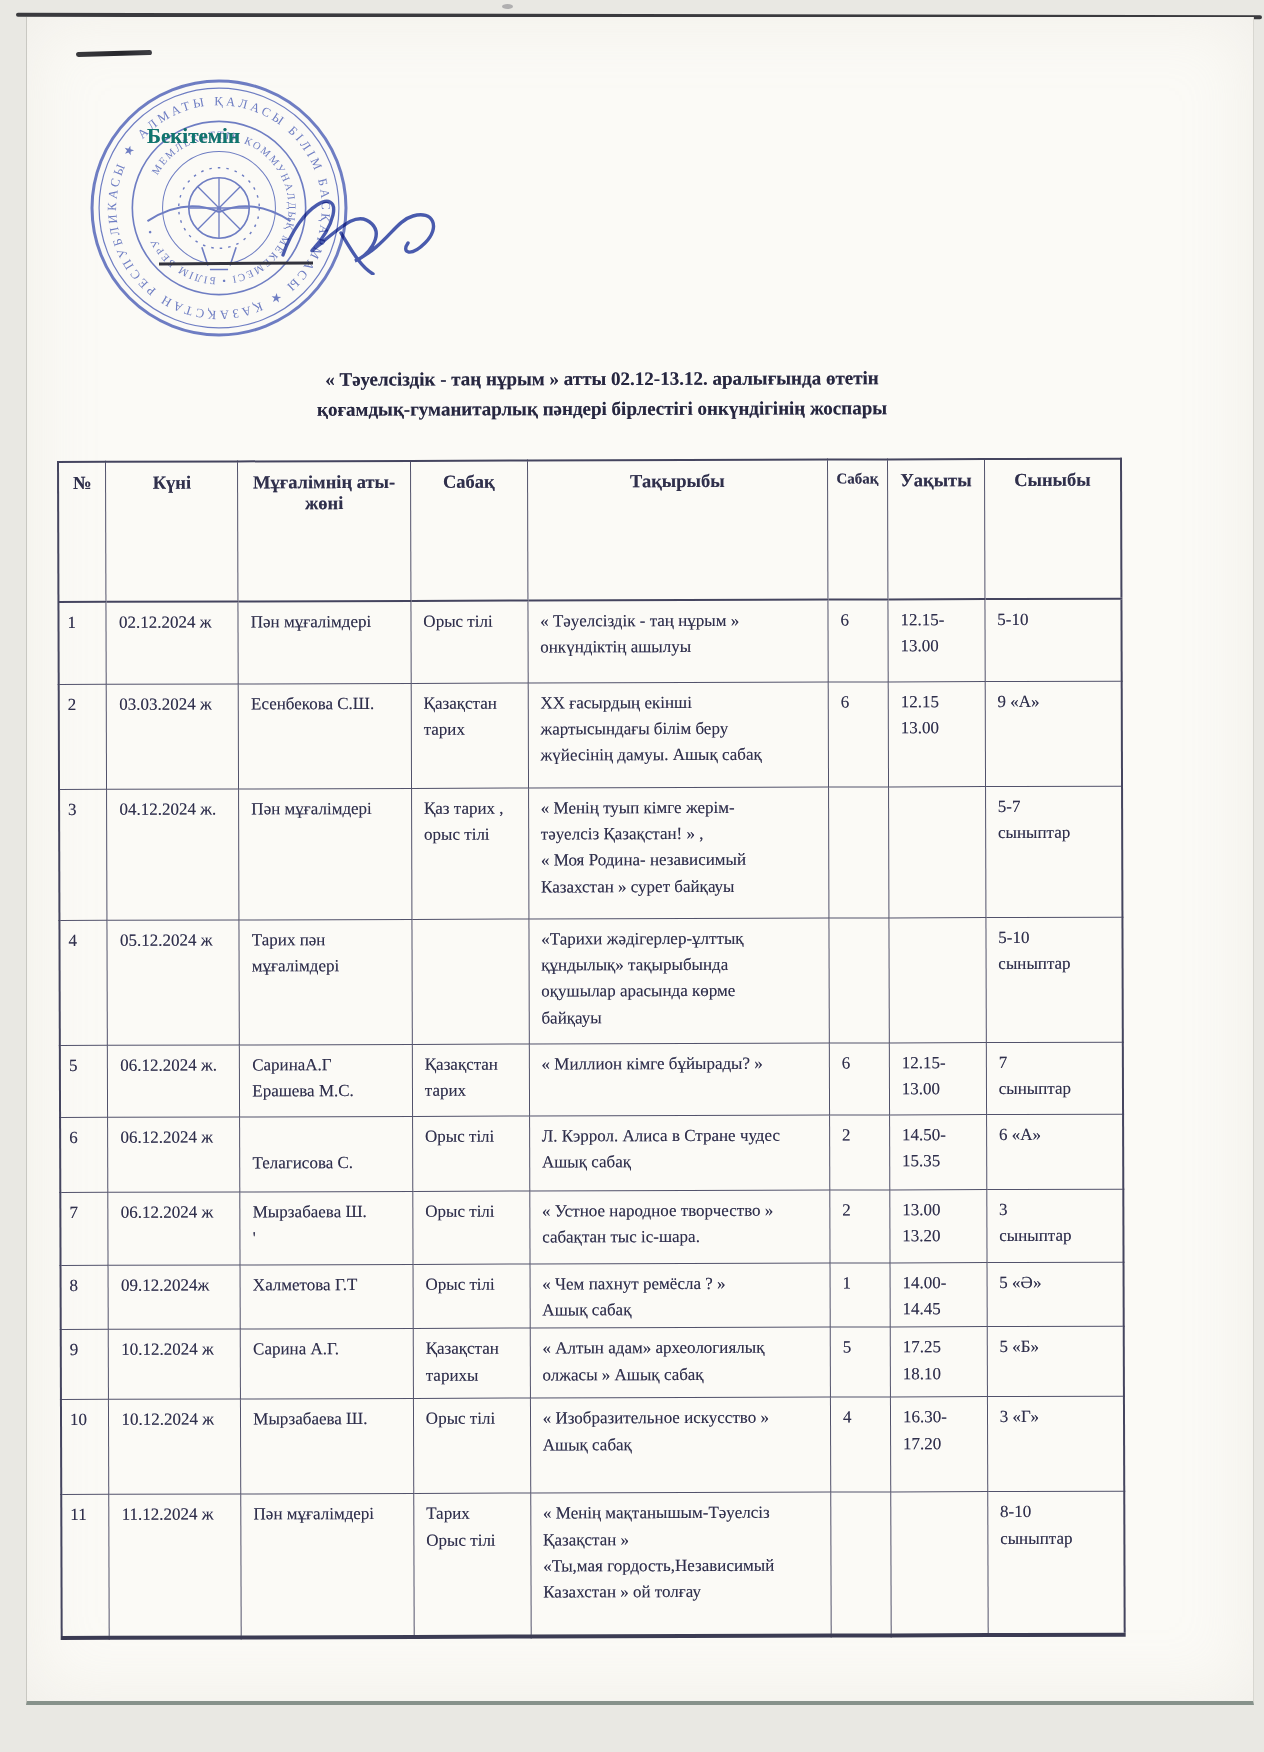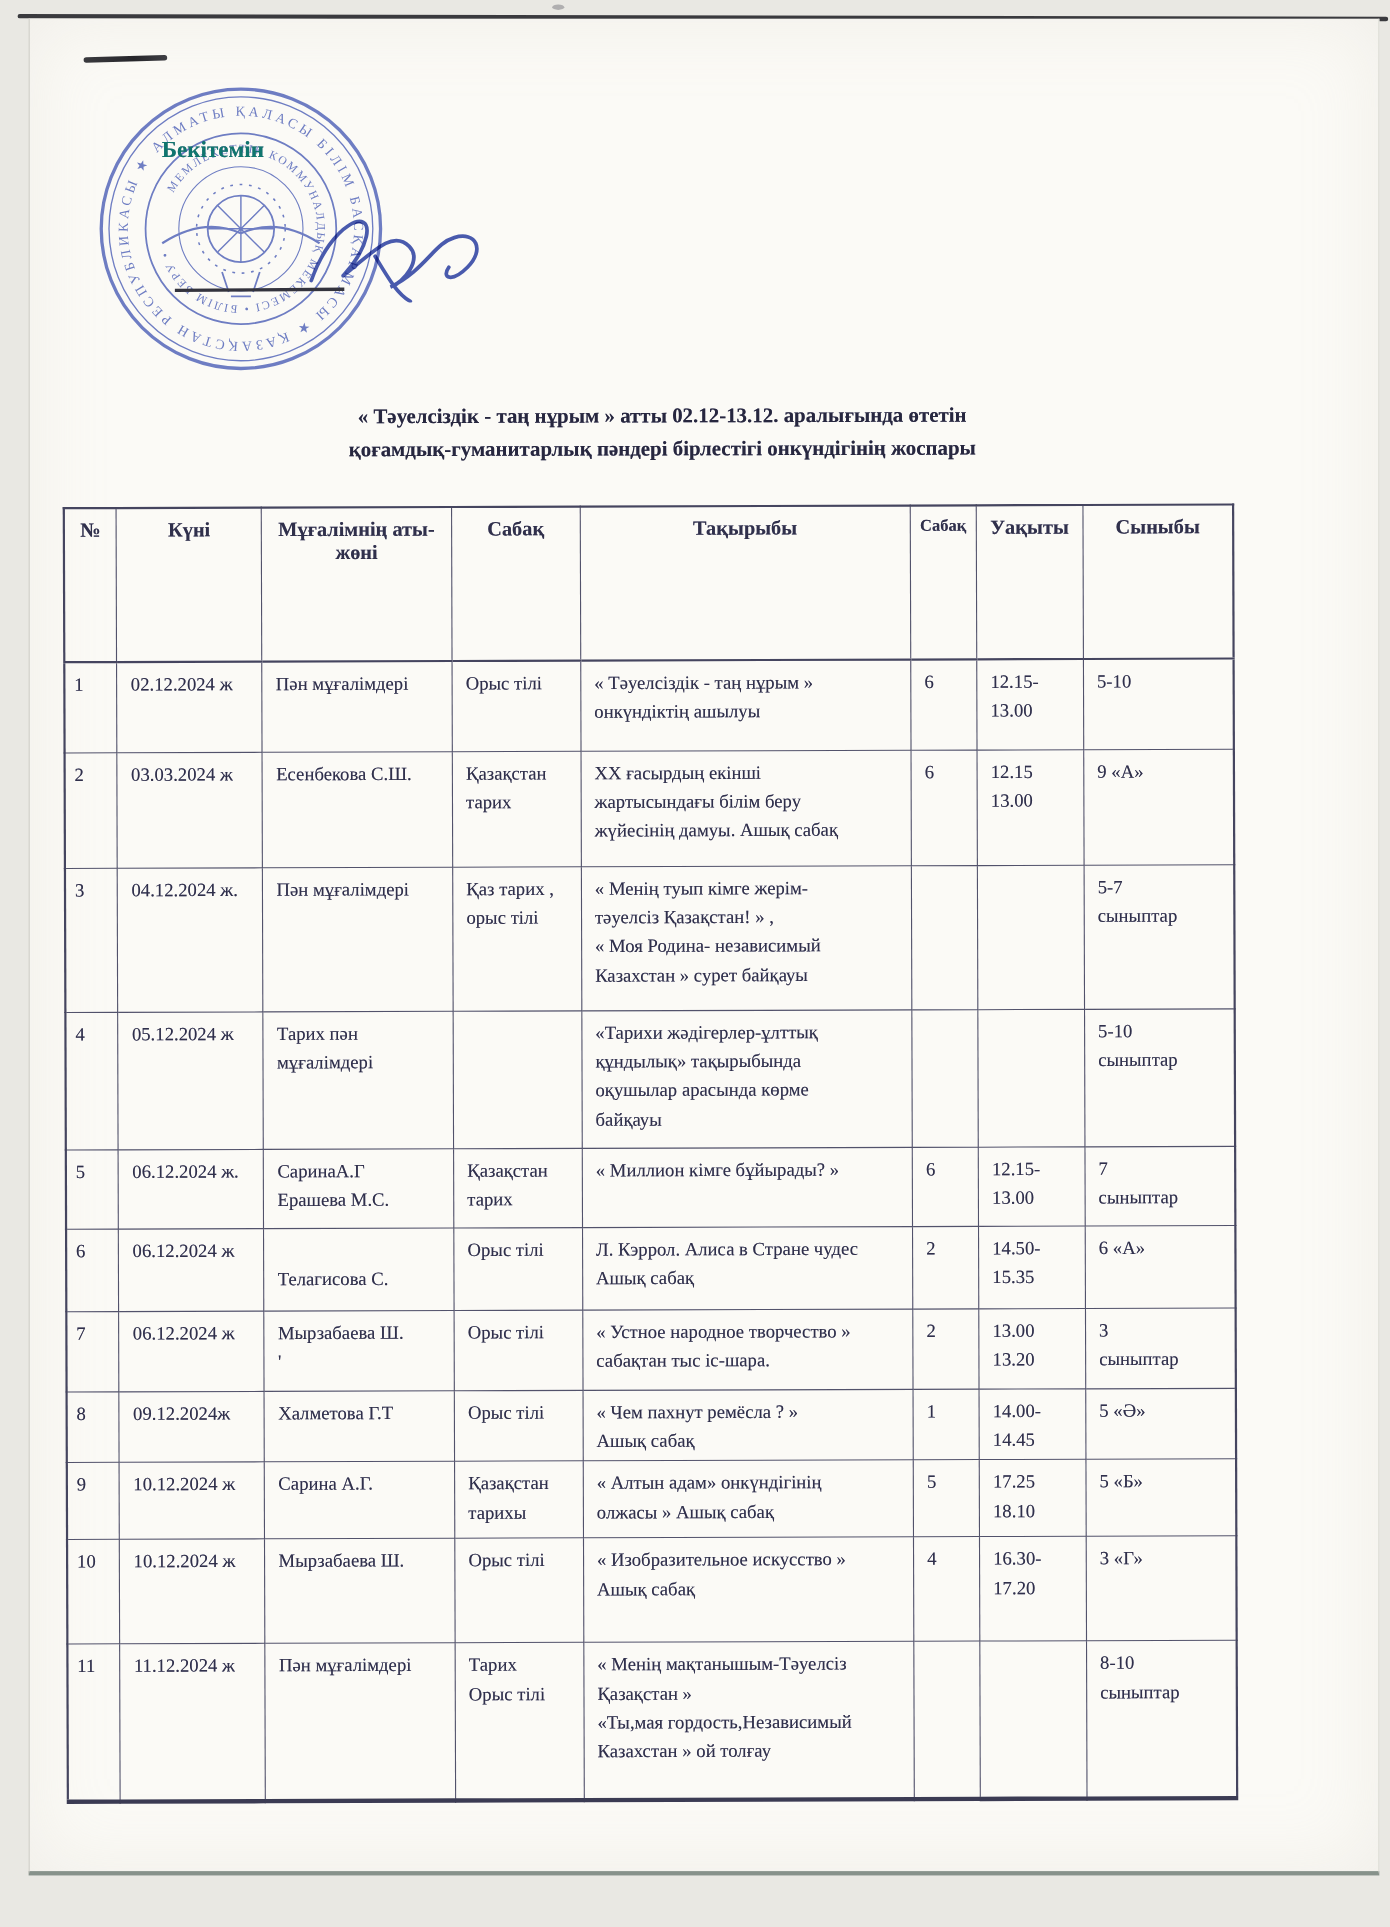--- a/index.html
+++ b/index.html
@@ -267,21 +267,21 @@
             <td class="c-time">14.00-
 14.45</td>
             <td class="c-grade">5 «Ә»</td>
           </tr>
           <tr style="height: 70px;">
             <td class="c-no">9</td>
             <td class="c-date">10.12.2024 ж</td>
             <td class="c-teacher">Сарина  А.Г.</td>
             <td class="c-subject">Қазақстан
 тарихы</td>
-            <td class="c-topic">« Алтын  адам» онкүндігінің
+            <td class="c-topic">« Алтын  адам» археологиялық
 олжасы » Ашық сабақ</td>
             <td class="c-lesson">5</td>
             <td class="c-time">17.25
 18.10</td>
             <td class="c-grade">5 «Б»</td>
           </tr>
           <tr style="height: 95px;">
             <td class="c-no">10</td>
             <td class="c-date">10.12.2024 ж</td>
             <td class="c-teacher">Мырзабаева Ш.</td>

